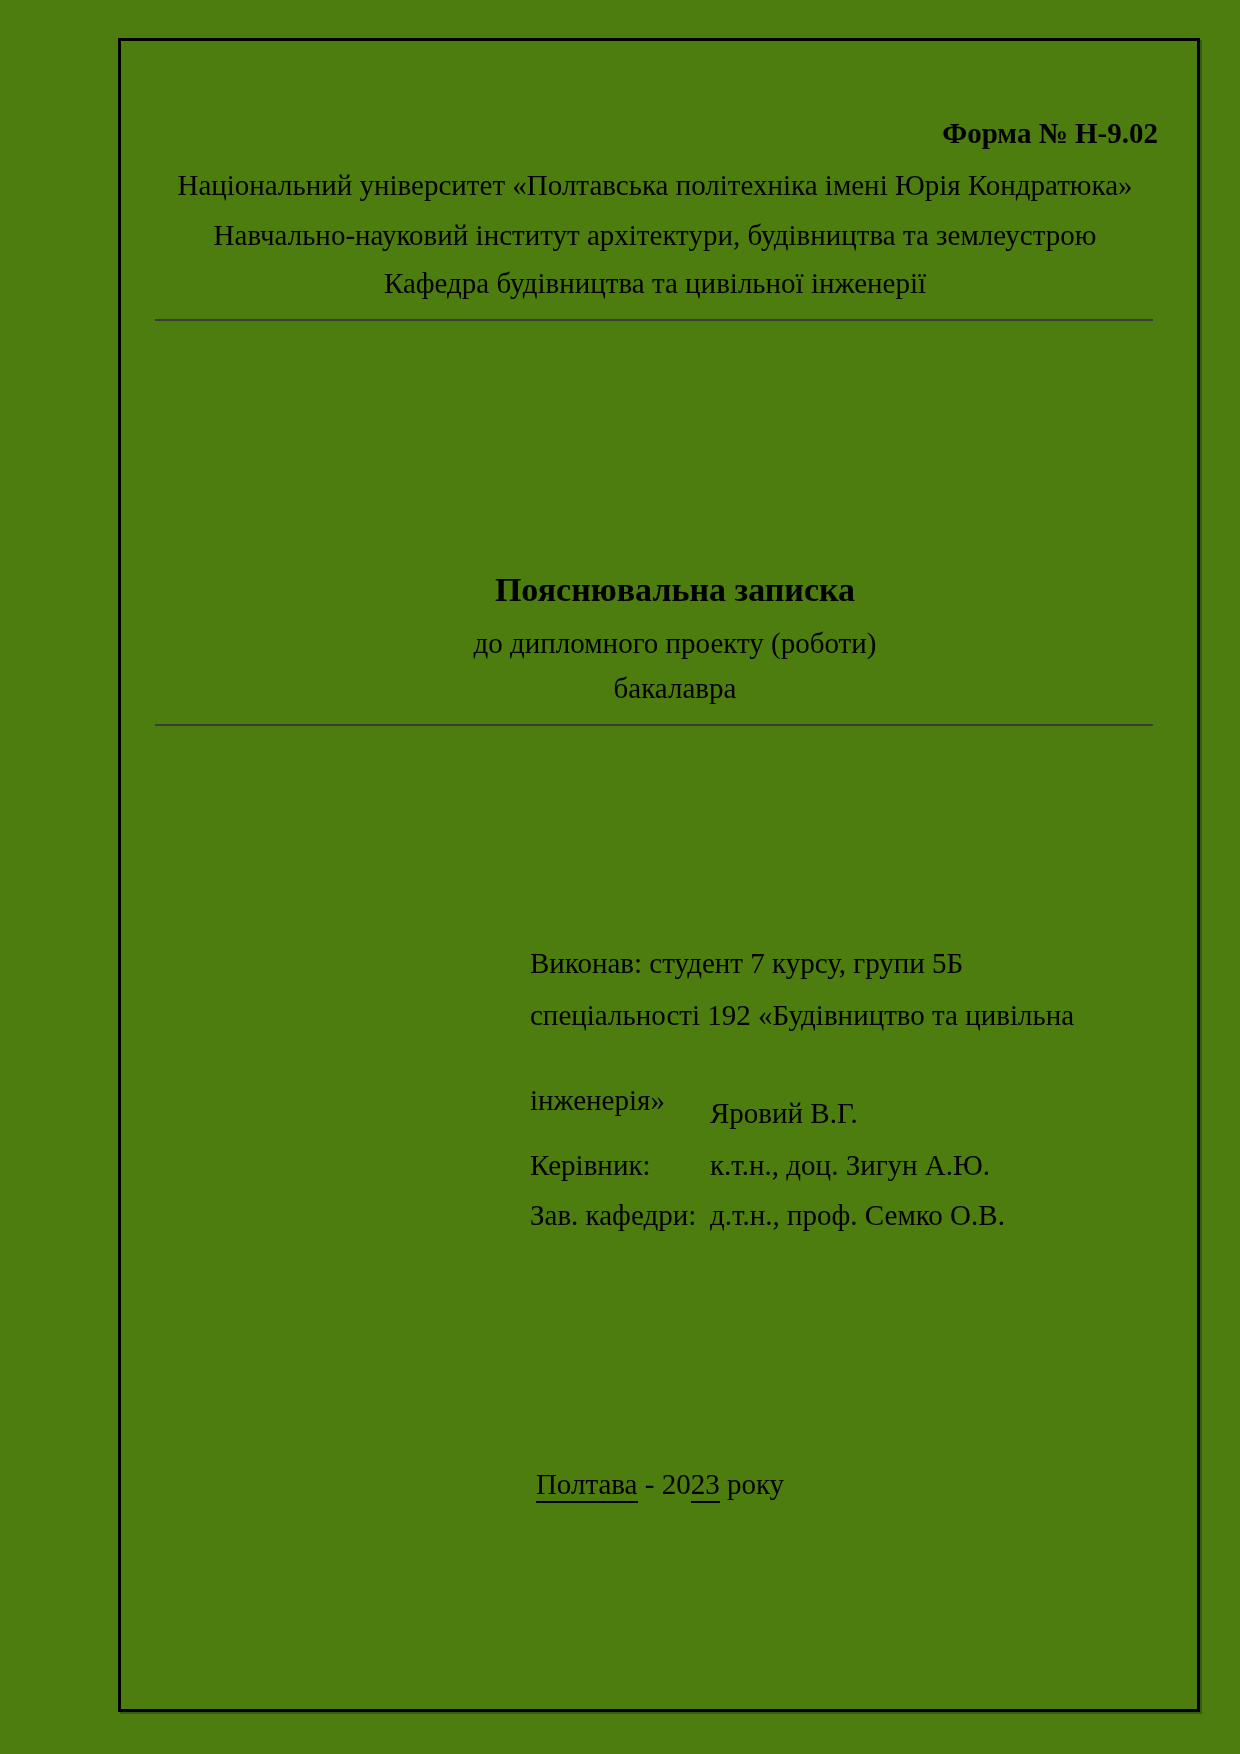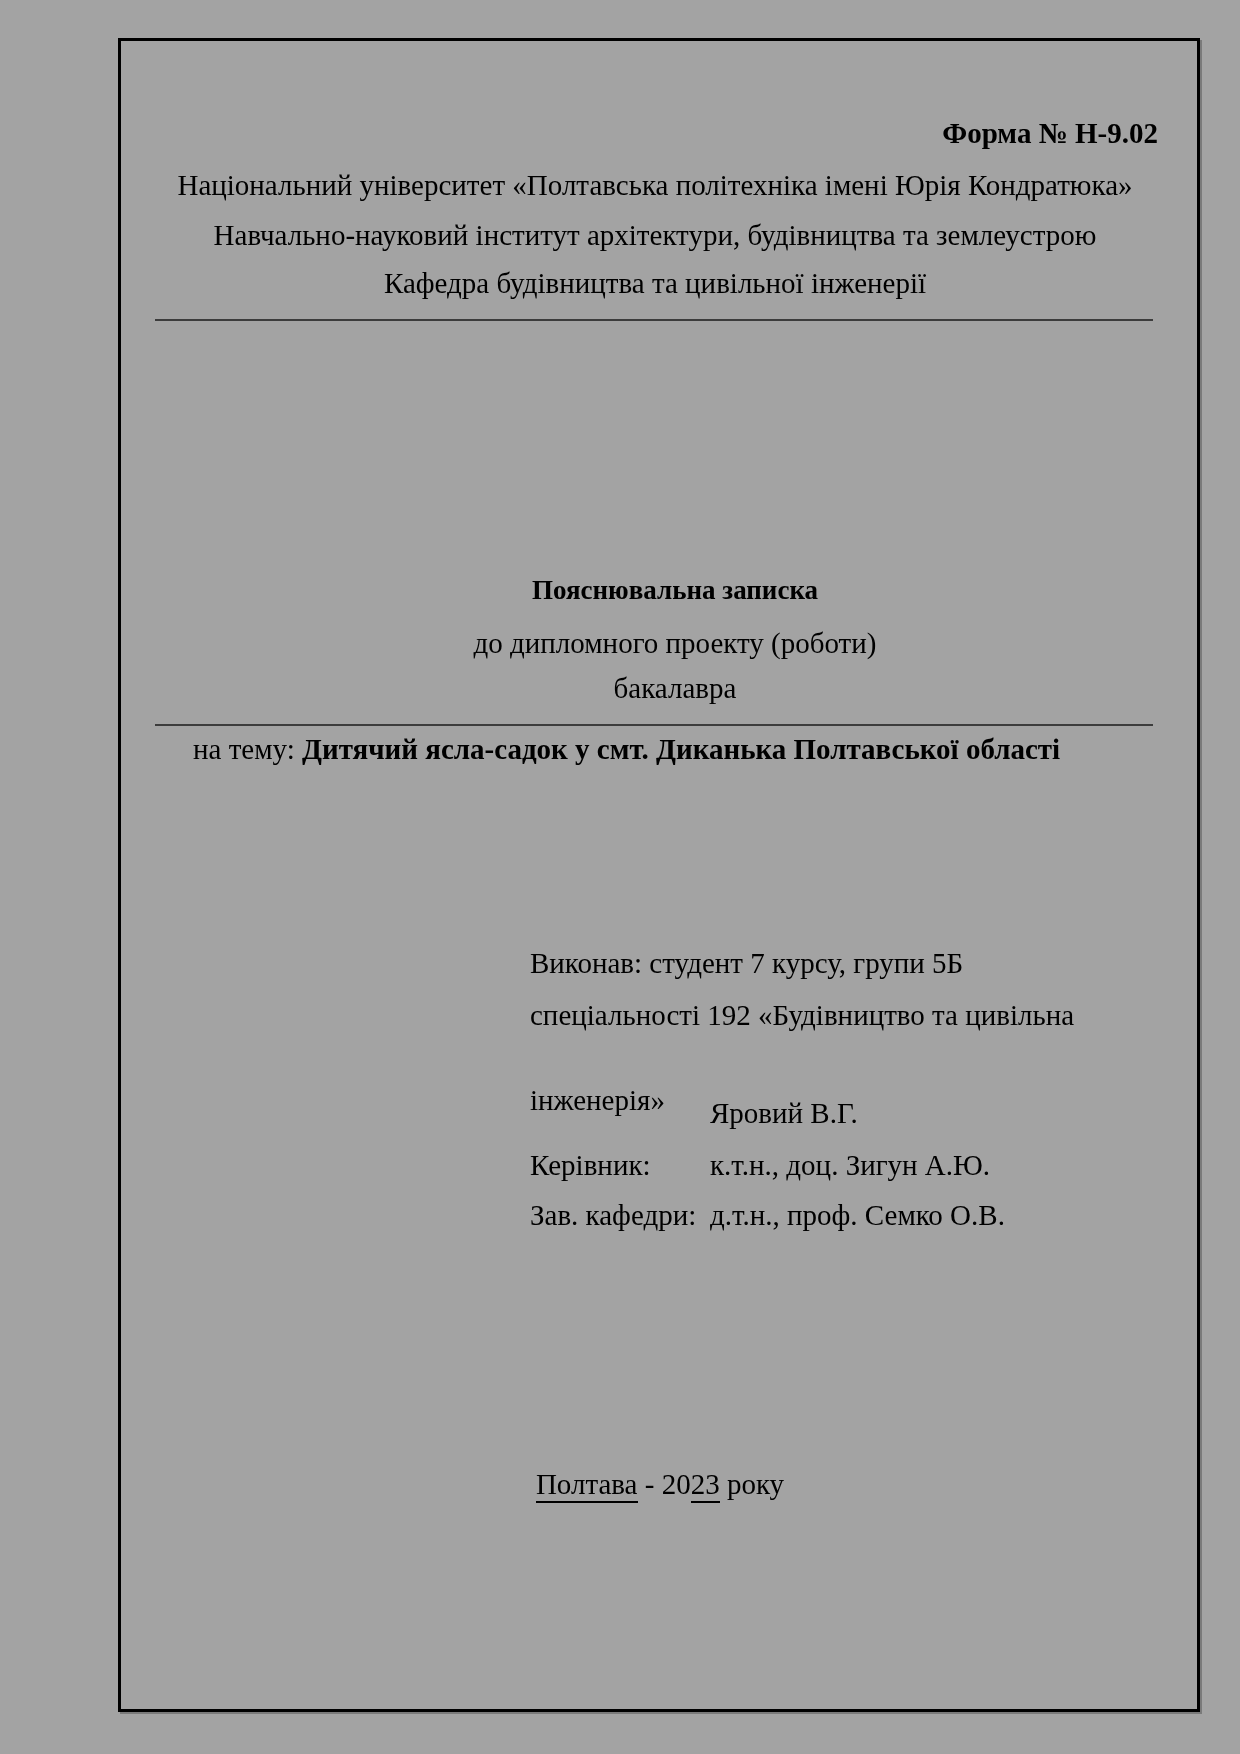--- a/index.html
+++ b/index.html
@@ -4,21 +4,21 @@
 <style>
   html, body {
     margin: 0;
     padding: 0;
     background: #ffffff;
   }
   .page {
     position: relative;
     width: 1240px;
     height: 1754px;
-    background: #a3a3a3;
+    background: #4d7c0f;
     font-family: "Liberation Serif", "DejaVu Serif", serif;
     font-size: 29px;
     color: #000000;
     overflow: hidden;
   }
   .frame {
     position: absolute;
     left: 118px;
     top: 38px;
     width: 1076px;
@@ -42,21 +42,21 @@
     position: absolute;
     left: 155px;
     width: 998px;
     height: 0;
     border-top: 2px solid #3c3c3c;
   }
   .u {
     border-bottom: 2px solid #000000;
     padding-bottom: 1px;
   }
-  .doc-title { font-size: 27px; }
+  .doc-title { font-size: 34px; }
 </style>
 </head>
 <body>
 
 <div class="page">
 
   <div class="frame"></div>
 
   <div class="abs bold" style="top:115px; right:82px;">Форма № Н-9.02</div>
 
@@ -69,21 +69,20 @@
   <div class="rule" style="top:319px;"></div>
 
   <div class="abs center-mid bold doc-title" style="top:572px;">Пояснювальна записка</div>
 
   <div class="abs center-mid" style="top:670px;">бакалавра</div>
 
   <div class="abs center-mid" style="top:625px;">до дипломного проекту (роботи)</div>
 
   <div class="rule" style="top:724px;"></div>
 
-  <div class="abs" style="top:731px; left:193px;"><span>на тему: </span><span class="bold">Дитячий ясла-садок у смт. Диканька Полтавської області</span></div>
 
   <div class="abs" style="top:945px; left:530px;">Виконав: студент 7 курсу, групи 5Б</div>
 
   <div class="abs" style="top:997px; left:530px;">спеціальності 192 «Будівництво та цивільна</div>
 
   <div class="abs" style="top:1082px; left:530px;text-align:center;">інженерія»</div>
 
   <div class="abs" style="top:1095px; left:710px;">Яровий В.Г.</div>
 
   <div class="abs" style="top:1147px; left:530px;">Керівник:</div>

